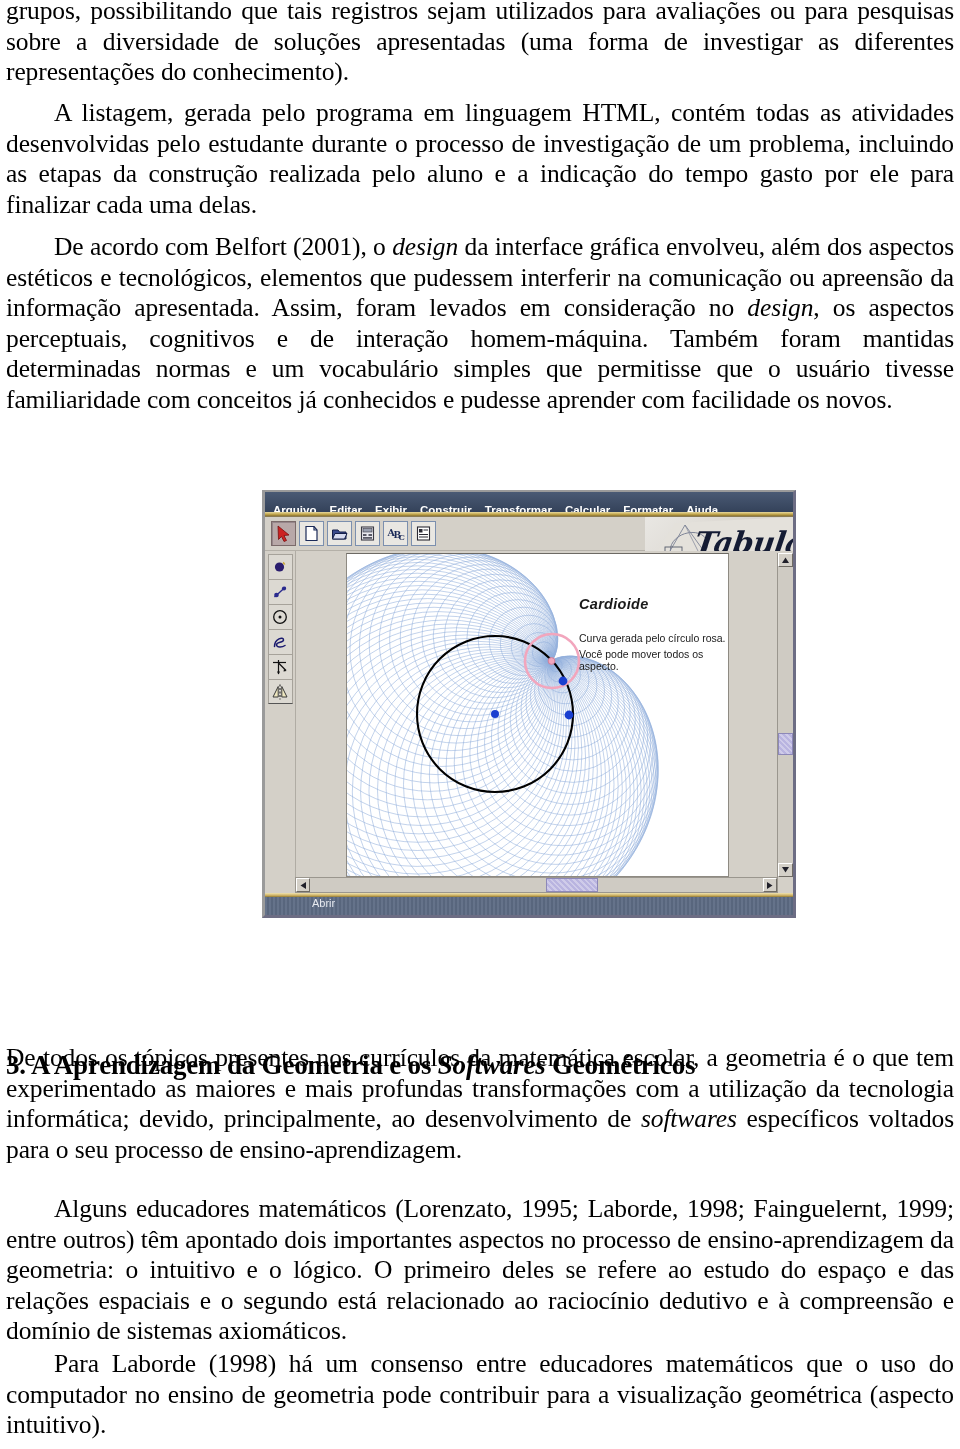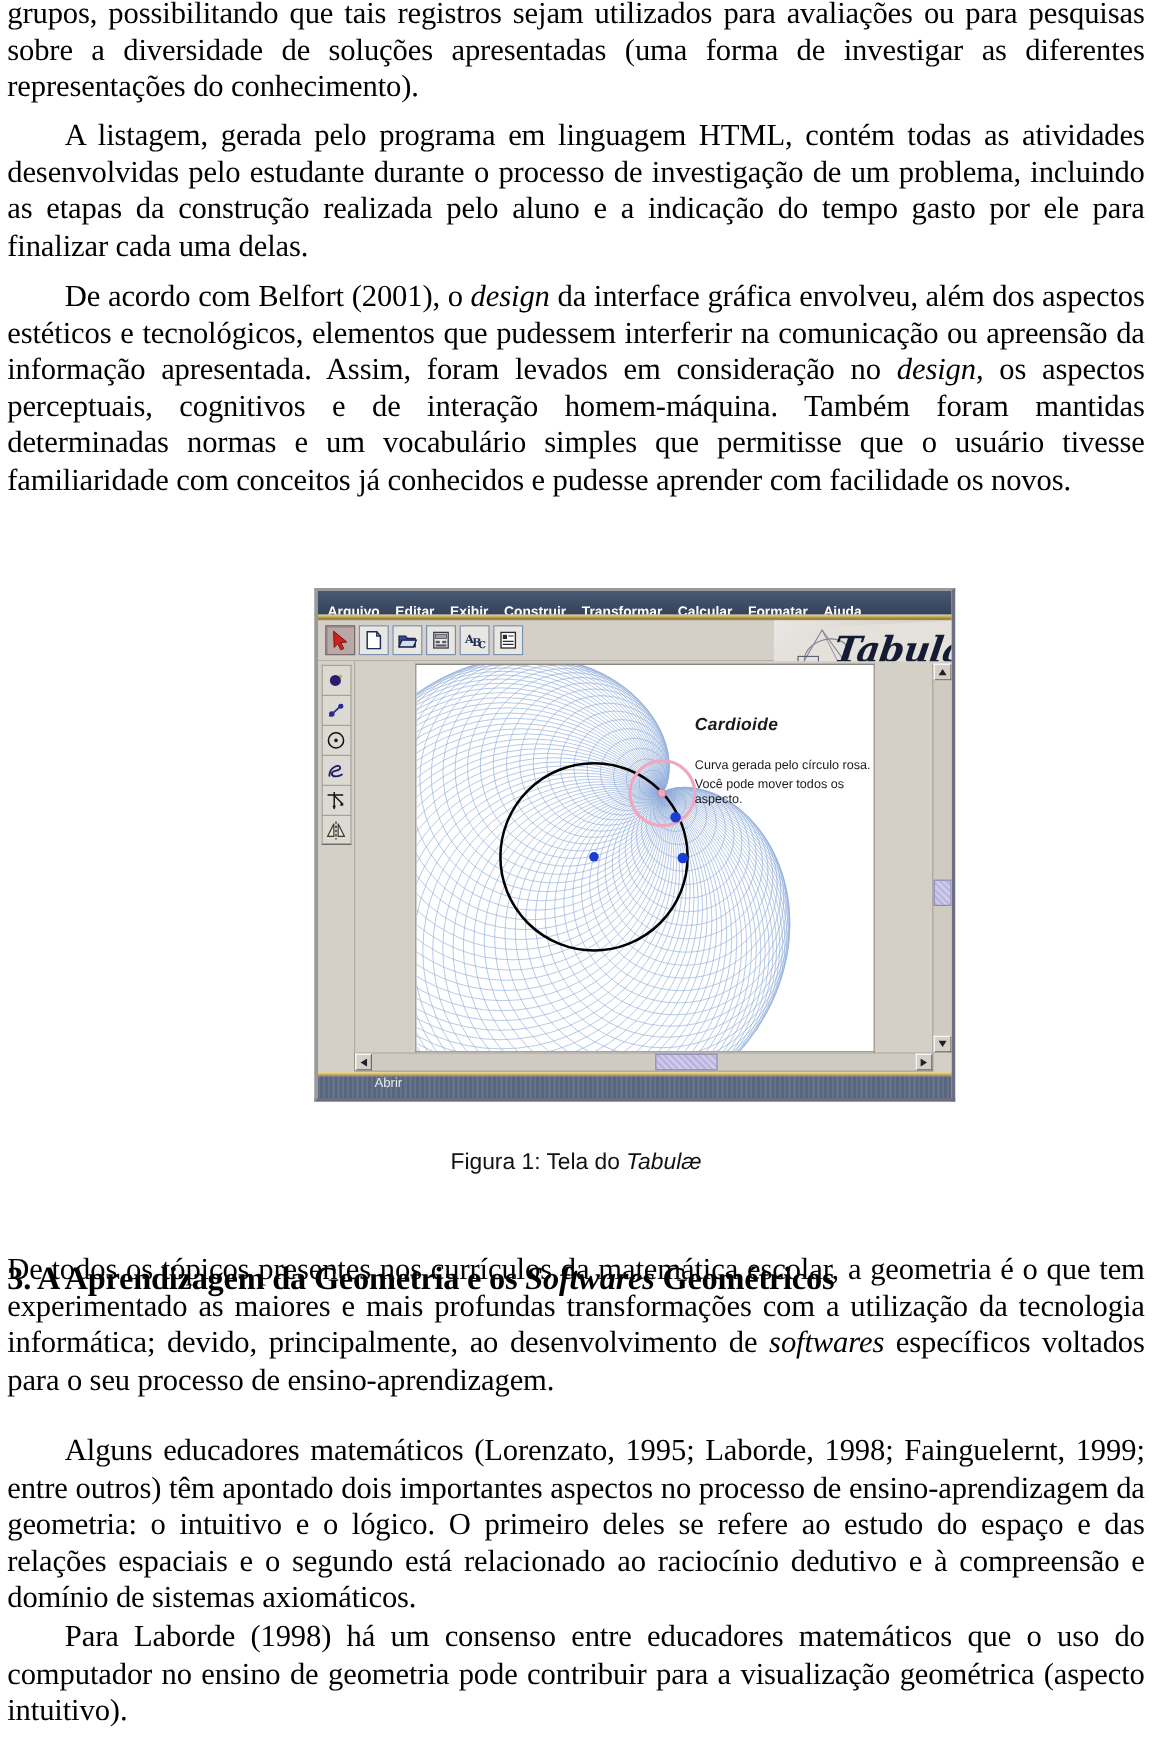--- a/index.html
+++ b/index.html
@@ -585,21 +585,20 @@
         <div class="corner-box"></div>
       </div>
 
       <div class="status-rule"></div>
       <div class="statusbar">
         <span class="status-text">Abrir</span>
       </div>
     </div>
   </div>
 
-  <div id="figure-caption"><span>Figura 1: Tela do </span><i>Tabulæ</i></div>
 
   <div id="section-heading"><span>3. A Aprendizagem da Geometria e os </span><i>Softwares</i><span> Geométricos</span></div>
 
   <div id="text-block-4">
     <p class="para"><span>De todos os tópicos presentes nos currículos da matemática escolar, a geometria é o que tem experimentado as maiores e mais profundas transformações com a utilização da tecnologia informática; devido, principalmente, ao desenvolvimento de </span><i>softwares</i><span> específicos voltados para o seu processo de ensino-aprendizagem.</span></p>
   </div>
 
   <div id="text-block-5">
     <p class="para indent">Alguns educadores matemáticos (Lorenzato, 1995; Laborde, 1998; Fainguelernt, 1999; entre outros) têm apontado dois importantes aspectos no processo de ensino-aprendizagem da geometria: o intuitivo e o lógico. O primeiro deles se refere ao estudo do espaço e das relações espaciais e o segundo está relacionado ao raciocínio dedutivo e à compreensão e domínio de sistemas axiomáticos.</p>
   </div>

